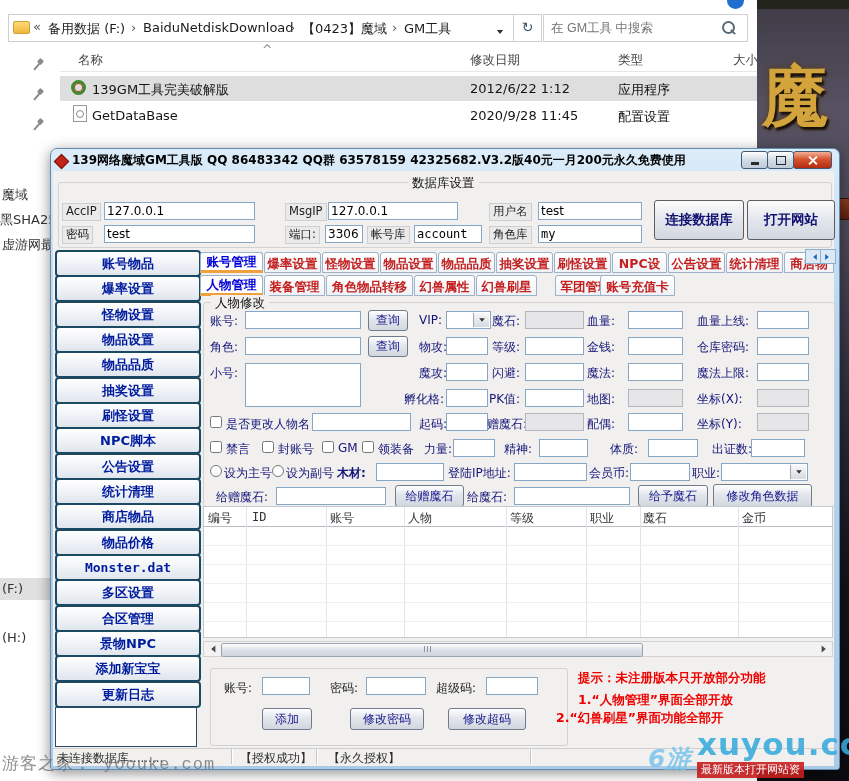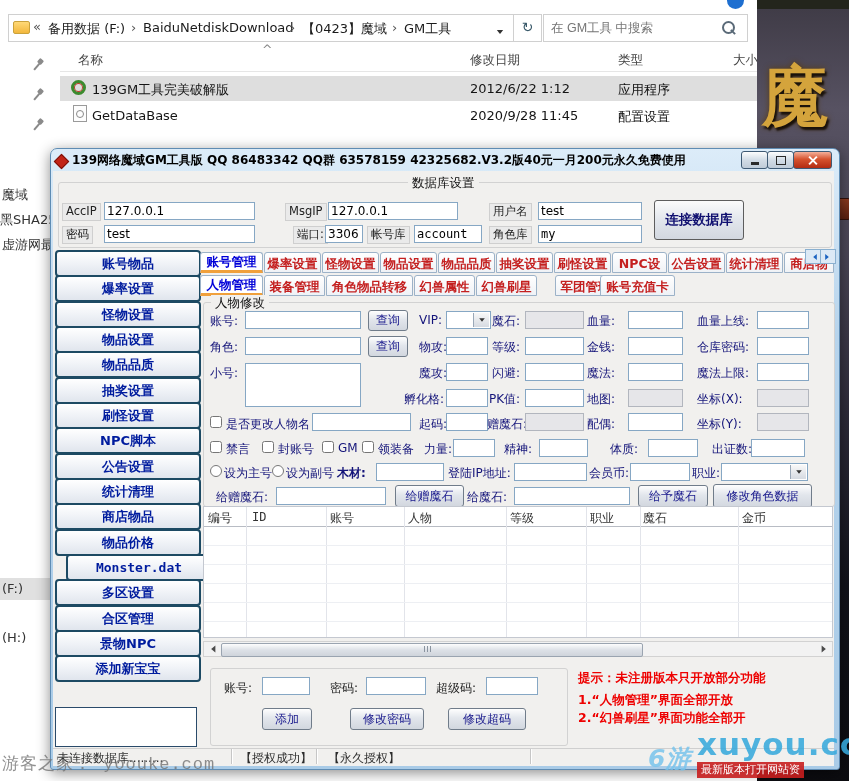--- a/index.html
+++ b/index.html
@@ -160,45 +160,47 @@
     <div class="abs grp" style="left:58px;top:182px;width:772px;height:64px;"></div>
     <div class="abs grplabel" style="left:408px;top:175px;">数据库设置</div>
     <div class="abs chip" style="left:62px;top:203px;">AccIP</div>
     <input class="abs inp" style="left: 104px; top: 202px; width: 151px;" value="127.0.0.1">
     <div class="abs chip" style="left:285px;top:203px;">MsgIP</div>
     <input class="abs inp" style="left: 328px; top: 202px; width: 130px;" value="127.0.0.1">
     <div class="abs chip" style="left:489px;top:203px;">用户名</div>
     <input class="abs inp" style="left: 538px; top: 202px; width: 104px;" value="test">
     <div class="abs chip" style="left:62px;top:226px;">密码</div>
     <input class="abs inp" style="left: 104px; top: 225px; width: 151px;" value="test">
-    <div class="abs chip" style="left:285px;top:226px;margin-left:8px;">端口:</div>
+    <div class="abs chip" style="left:285px;top:226px;">端口:</div>
     <input class="abs inp" style="left: 325px; top: 225px; width: 38px;" value="3306">
     <div class="abs chip" style="left:367px;top:226px;">帐号库</div>
     <input class="abs inp" style="left: 414px; top: 225px; width: 68px; font-family: &quot;DejaVu Sans Mono&quot;, monospace;" value="account">
     <div class="abs chip" style="left:489px;top:226px;">角色库</div>
     <input class="abs inp" style="left: 538px; top: 225px; width: 104px; font-family: &quot;DejaVu Sans Mono&quot;, monospace;" value="my">
     <div class="abs bigbtn" style="left:654px;top:200px;width:88px;height:38px;">连接数据库</div>
+    <div class="abs bigbtn" style="left:747px;top:200px;width:86px;height:38px;">打开网站</div>
 
     <div class="abs sidebtn" style="top:250px;">账号物品</div>
     <div class="abs sidebtn" style="top:275px;">爆率设置</div>
     <div class="abs sidebtn" style="top:301px;">怪物设置</div>
     <div class="abs sidebtn" style="top:326px;">物品设置</div>
     <div class="abs sidebtn" style="top:351px;">物品品质</div>
     <div class="abs sidebtn" style="top:377px;">抽奖设置</div>
     <div class="abs sidebtn" style="top:402px;">刷怪设置</div>
     <div class="abs sidebtn" style="top:427px;">NPC脚本</div>
     <div class="abs sidebtn" style="top:453px;">公告设置</div>
     <div class="abs sidebtn" style="top:478px;">统计清理</div>
     <div class="abs sidebtn" style="top:503px;">商店物品</div>
     <div class="abs sidebtn" style="top:529px;">物品价格</div>
-    <div class="abs sidebtn" style="top:554px;font-family:'DejaVu Sans Mono',monospace;margin-left:11px;">Monster.dat</div>
+    <div class="abs sidebtn" style="top:554px;font-family:'DejaVu Sans Mono',monospace;">Monster.dat</div>
     <div class="abs sidebtn" style="top:579px;">多区设置</div>
     <div class="abs sidebtn" style="top:605px;">合区管理</div>
     <div class="abs sidebtn" style="top:655px;">添加新宝宝</div>
     <div class="abs sidebtn" style="top:630px;">景物NPC</div>
+    <div class="abs sidebtn" style="top:681px;">更新日志</div>
     <div class="abs" style="left:55px;top:707px;width:140px;height:38px;background:#fff;border:1px solid #2a4a6a;"></div>
 
     <div class="abs tab act" style="left:200px;top:252px;width:63px;">账号管理</div>
     <div class="abs tab" style="left:264px;top:252px;width:57px;">爆率设置</div>
     <div class="abs tab" style="left:322px;top:252px;width:57px;">怪物设置</div>
     <div class="abs tab" style="left:380px;top:252px;width:57px;">物品设置</div>
     <div class="abs tab" style="left:438px;top:252px;width:57px;">物品品质</div>
     <div class="abs tab" style="left:496px;top:252px;width:57px;">抽奖设置</div>
     <div class="abs tab" style="left:554px;top:252px;width:57px;">刷怪设置</div>
     <div class="abs tab" style="left:612px;top:252px;width:55px;">NPC设置</div>
@@ -363,21 +365,21 @@
     <div class="abs lbl" style="left:330px;top:680px;color:#222;">密码:</div>
     <input class="abs inp" style="left: 366px; top: 677px; width: 60px;">
     <div class="abs lbl" style="left:436px;top:680px;color:#222;">超级码:</div>
     <input class="abs inp" style="left: 486px; top: 677px; width: 52px;">
     <div class="abs btn" style="left:262px;top:708px;width:48px;height:20px;">添加</div>
     <div class="abs btn" style="left:350px;top:708px;width:72px;height:20px;">修改密码</div>
     <div class="abs btn" style="left:448px;top:708px;width:76px;height:20px;">修改超码</div>
 
     <div class="abs red nw" style="left:578px;top:670px;">提示：未注册版本只开放部分功能</div>
     <div class="abs red nw" style="left:578px;top:692px;">1.“人物管理”界面全部开放</div>
-    <div class="abs red nw" style="left:578px;top:710px;text-align:center;">2.“幻兽刷星”界面功能全部开</div>
+    <div class="abs red nw" style="left:556px;top:710px;text-align:center;">2.“幻兽刷星”界面功能全部开</div>
 
     <div class="abs" style="left:53px;top:748px;width:781px;height:17px;background:#f1f0ee;border-top:1px solid #cfcfcf;"></div>
     <div class="abs statustxt nw" style="left:57px;top:750px;">未连接数据库.........</div>
     <div class="abs statussep" style="left:231px;top:749px;height:15px;"></div>
     <div class="abs statustxt nw" style="left:240px;top:750px;">【授权成功】</div>
     <div class="abs statussep" style="left:316px;top:749px;height:15px;"></div>
     <div class="abs statustxt nw" style="left:328px;top:750px;">【永久授权】</div>
     <div class="abs statussep" style="left:530px;top:749px;height:15px;"></div>
   </div>
 

